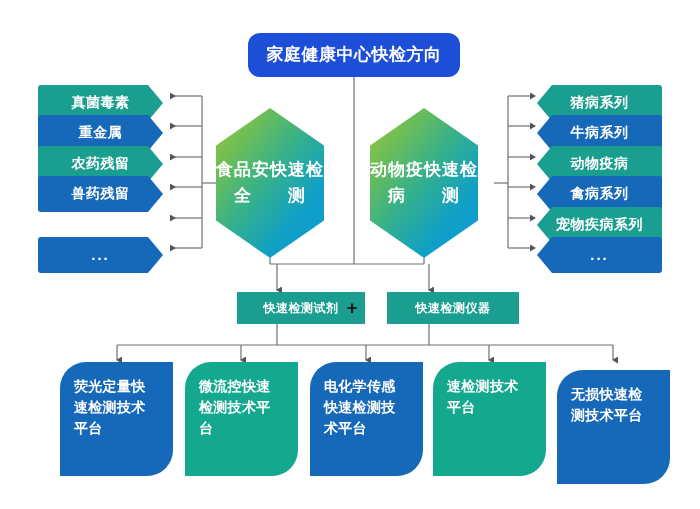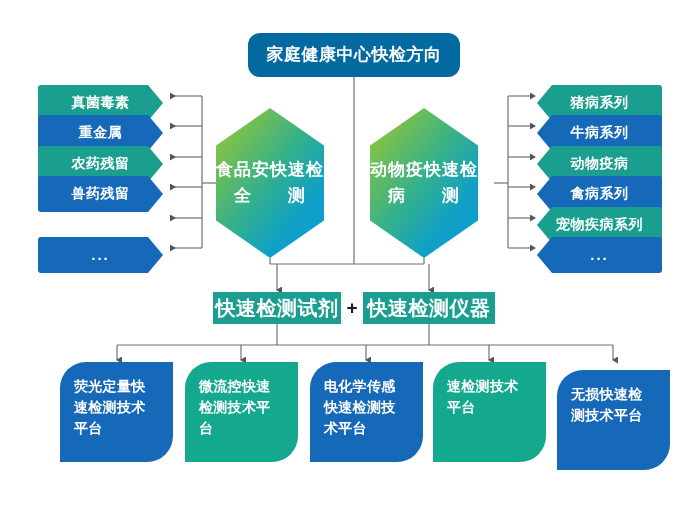--- a/index.html
+++ b/index.html
@@ -34,21 +34,21 @@
     color:#ffffff;
     font-weight:bold;
     text-align:center;
     line-height:1.25;
   }
 
   
   .root-box{
     left:248px;top:33px;
     width:212px;height:44px;
-    background:#0369a1;
+    background:#1d4ed8;
     border-radius:12px;
     font-size:17px;
     letter-spacing:.5px;
   }
 
   
   .chev{
     height:36px;
     font-size:14px;
     letter-spacing:.5px;
@@ -79,40 +79,41 @@
     line-height:1.55;
     letter-spacing:1px;
   }
   .hex-food{left:216px;top:108px;}
   .hex-animal{left:370px;top:108px;}
 
   
   .mid{
     top:292px;height:32px;
     background:#1a9e8f;
-    font-size:20px;
+    font-size:12px;
     letter-spacing:.5px;
+    margin-left:24px;
   }
   .mid-reagent{left:213px;width:128px;}
   .mid-instrument{left:363px;width:132px;}
   .plus{
     position:absolute;
     z-index:2;
     left:341px;top:292px;
     width:22px;height:32px;
     display:flex;align-items:center;justify-content:center;
     color:#1d1d1d;
     font-size:19px;
     font-weight:bold;
   }
 
   
   .card{
     top:362px;
-    width:113px;height:100px;
+    width:113px;height:114px;
     border-radius:26px 0 26px 0;
     align-items:flex-start;
     justify-content:flex-start;
     padding:14px 12px 16px 14px;
     font-size:14px;
     line-height:1.5;
     text-align:left;
     letter-spacing:.3px;
   }
   .card-1{left:60px;}

